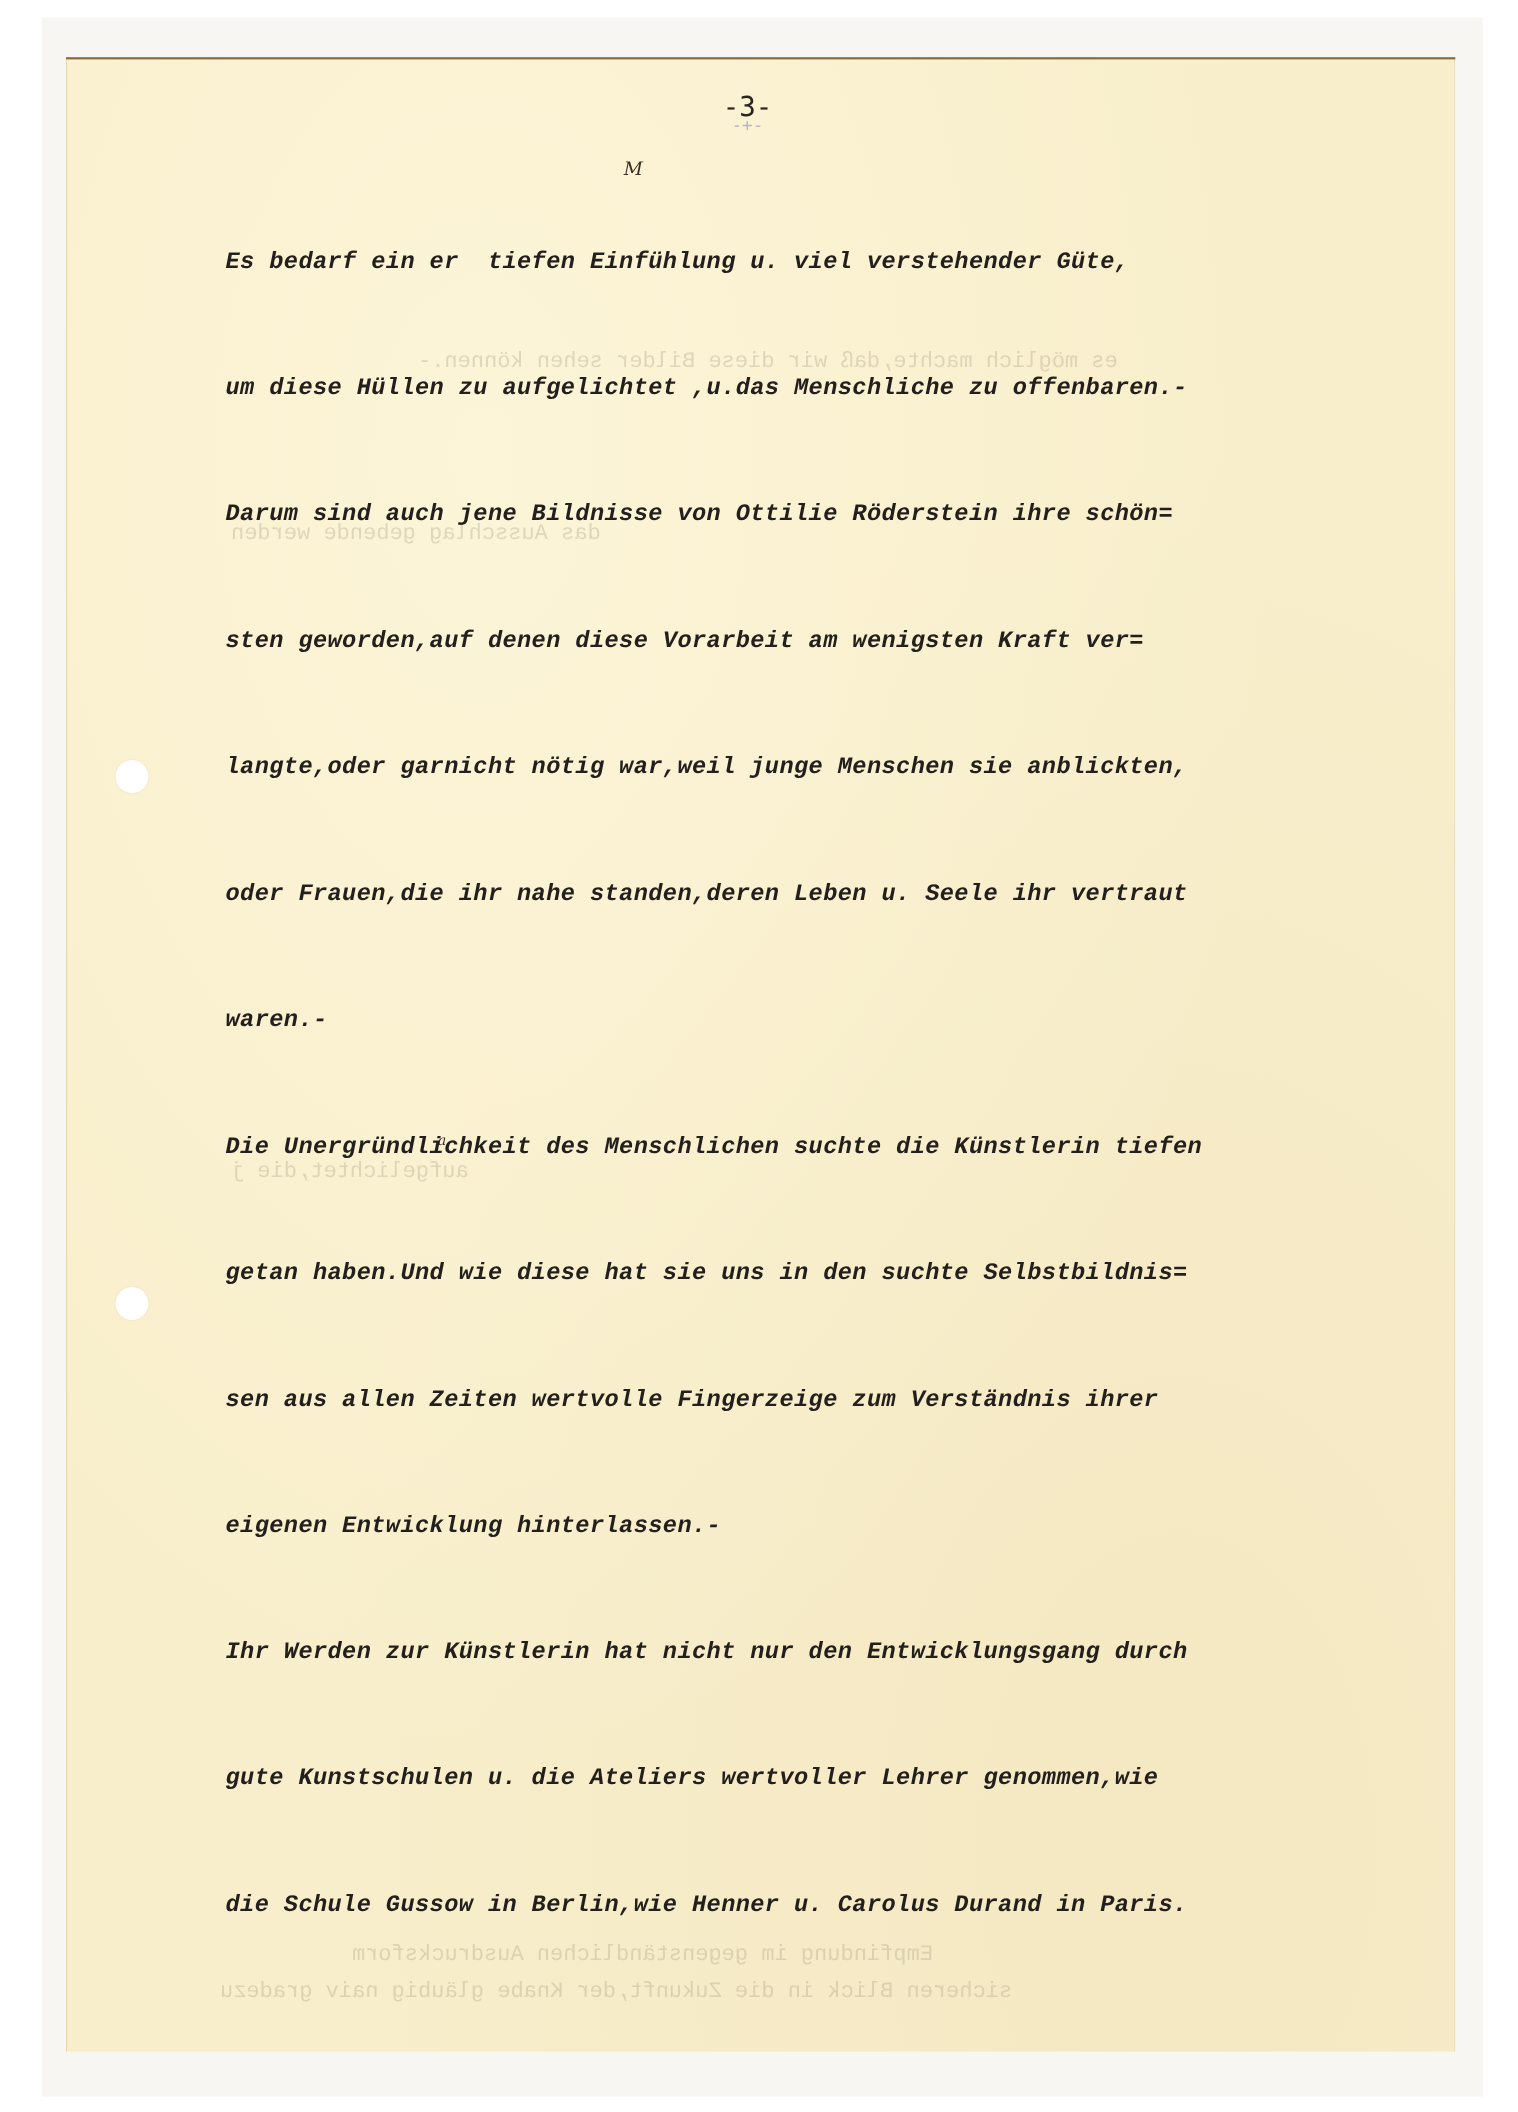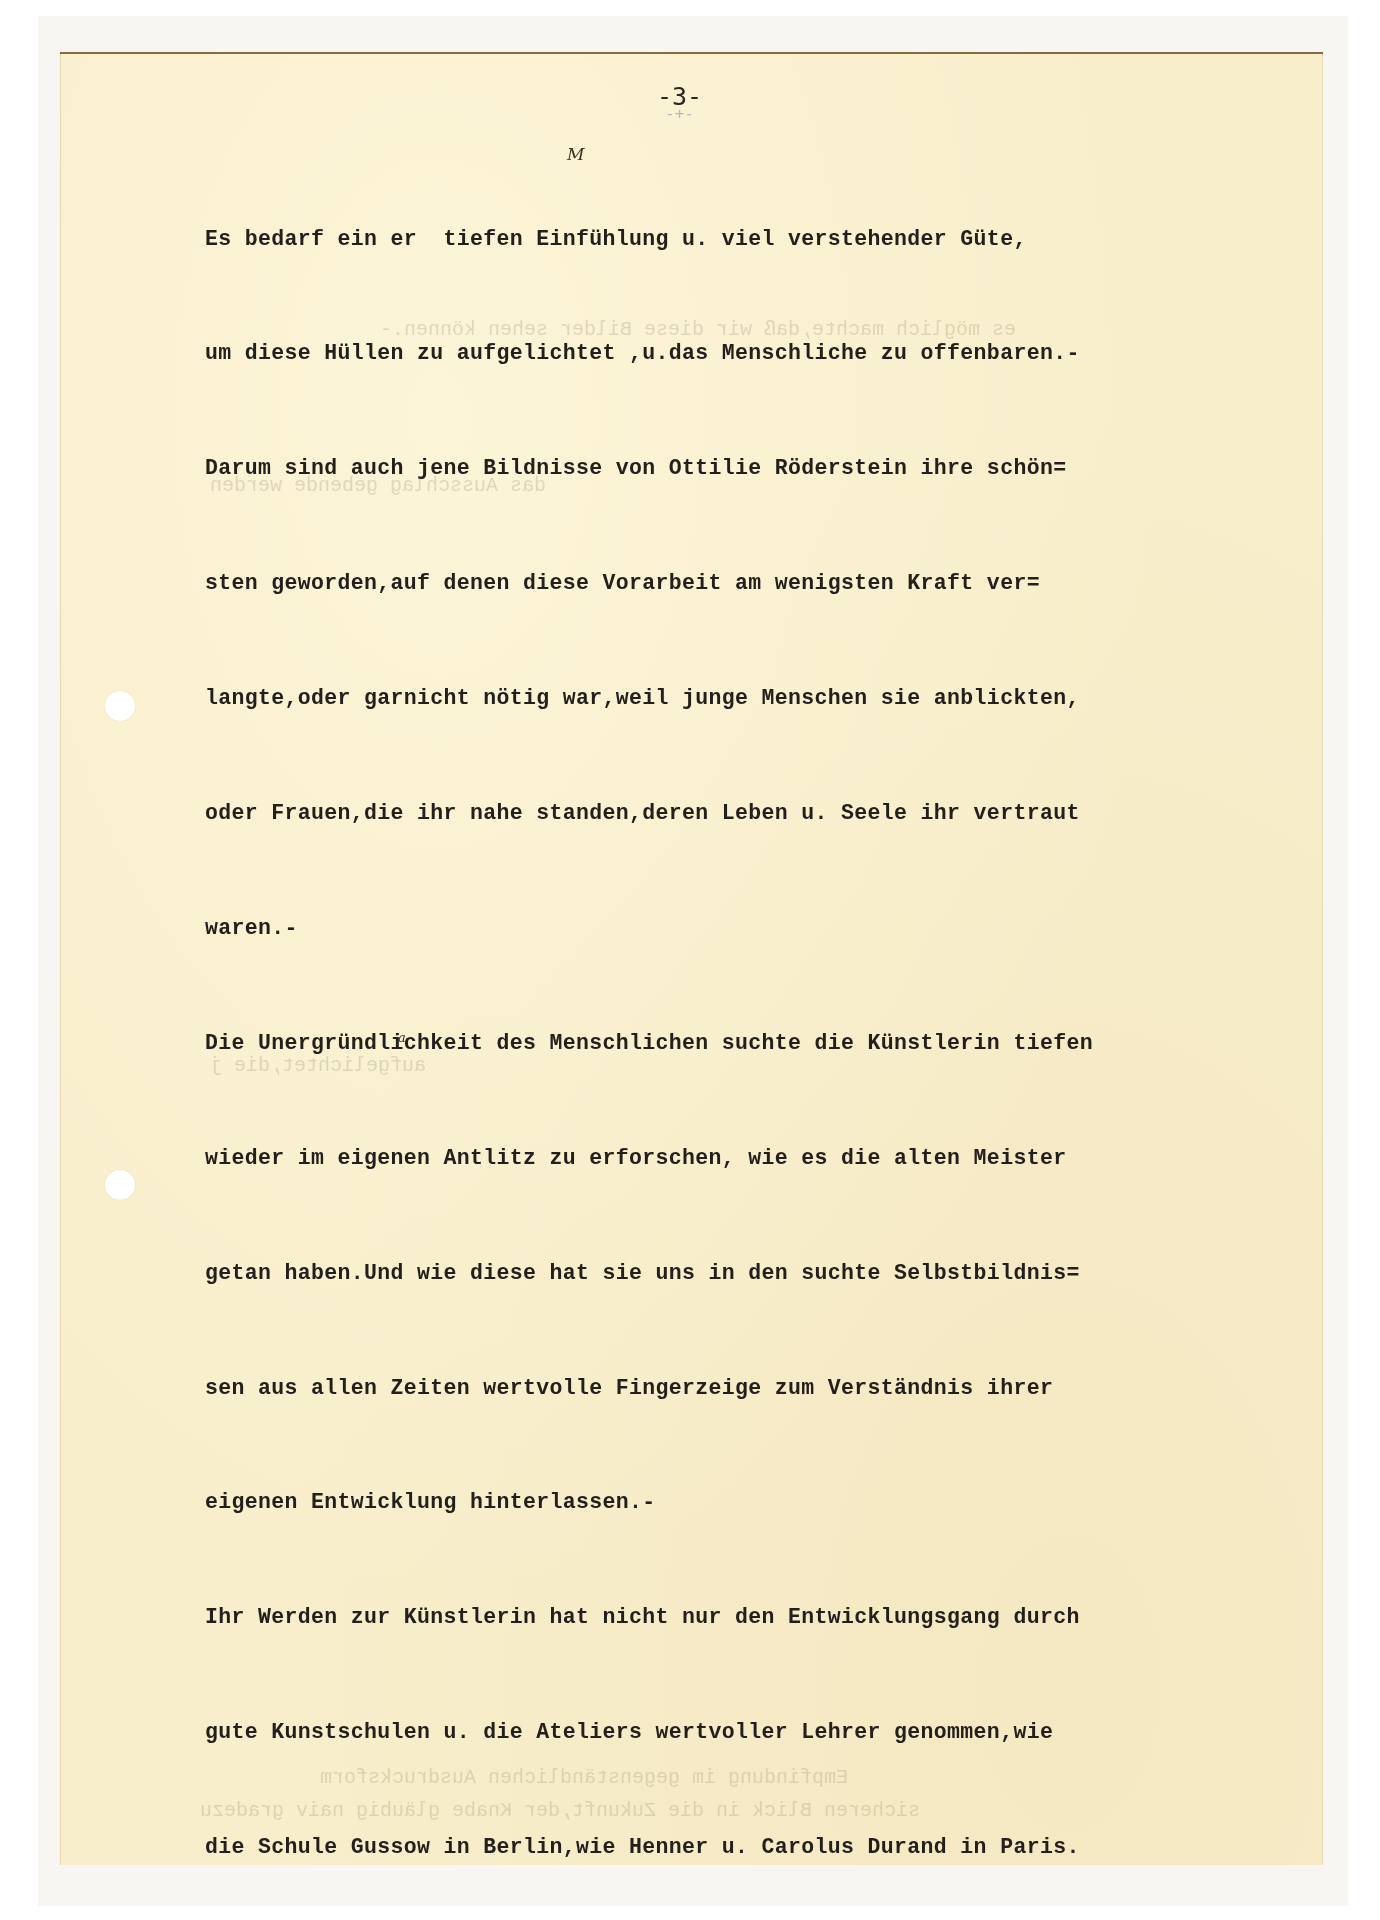--- a/index.html
+++ b/index.html
@@ -68,20 +68,21 @@
       font-size: 21.5px;
       font-weight: bold;
       line-height: 38.3px;
       color: #231f1c;
       white-space: pre;
       letter-spacing: 0.35px;
     }
     .line {
       display: block;
       height: 38.3px;
+      font-style: italic;
     }
     .bleed {
       position: absolute;
       font-family: "Liberation Mono", monospace;
       font-size: 20px;
       color: rgba(150,140,120,0.28);
       transform: scaleX(-1);
       white-space: pre;
     }
     .handwritten-mark {
@@ -116,21 +117,20 @@
 
 <div class="body-text">
   <span class="line">Es bedarf ein er  tiefen Einfühlung u. viel verstehender Güte,</span>
   <span class="line">um diese Hüllen zu aufgelichtet ,u.das Menschliche zu offenbaren.-</span>
   <span class="line">Darum sind auch jene Bildnisse von Ottilie Röderstein ihre schön=</span>
   <span class="line">sten geworden,auf denen diese Vorarbeit am wenigsten Kraft ver=</span>
   <span class="line">langte,oder garnicht nötig war,weil junge Menschen sie anblickten,</span>
   <span class="line">oder Frauen,die ihr nahe standen,deren Leben u. Seele ihr vertraut</span>
   <span class="line">waren.-</span>
   <span class="line">Die Unergründlichkeit des Menschlichen suchte die Künstlerin tiefen</span>
-  <span class="line">wieder im eigenen Antlitz zu erforschen, wie es die alten Meister</span>
   <span class="line">getan haben.Und wie diese hat sie uns in den suchte Selbstbildnis=</span>
   <span class="line">sen aus allen Zeiten wertvolle Fingerzeige zum Verständnis ihrer</span>
   <span class="line">eigenen Entwicklung hinterlassen.-</span>
   <span class="line">Ihr Werden zur Künstlerin hat nicht nur den Entwicklungsgang durch</span>
   <span class="line">gute Kunstschulen u. die Ateliers wertvoller Lehrer genommen,wie</span>
   <span class="line">die Schule Gussow in Berlin,wie Henner u. Carolus Durand in Paris.</span>
   
   
   
   

